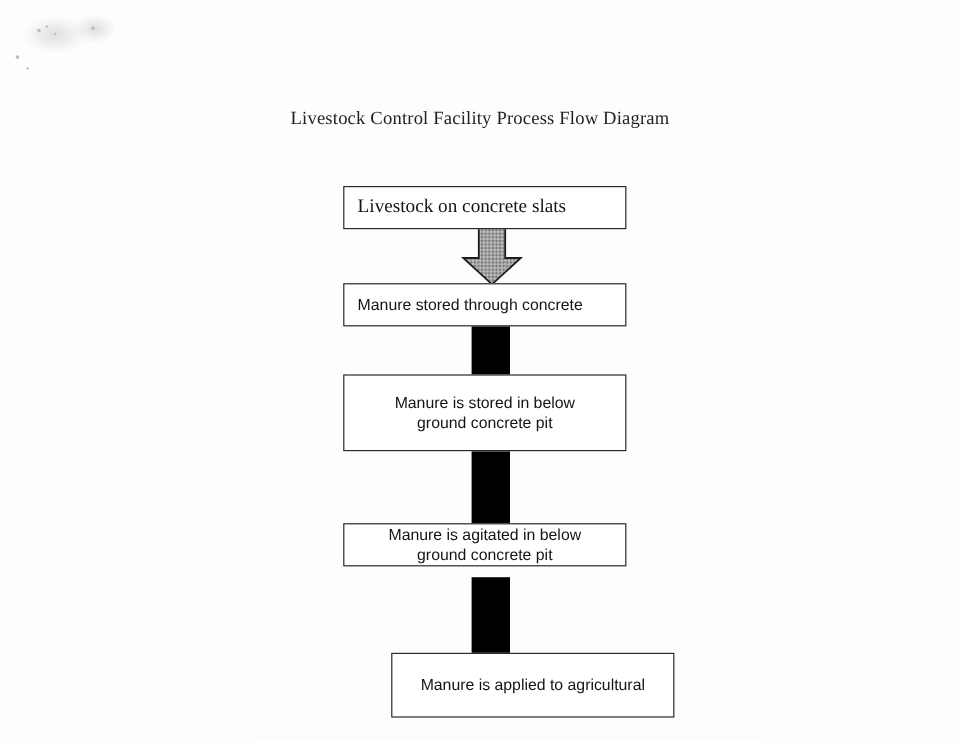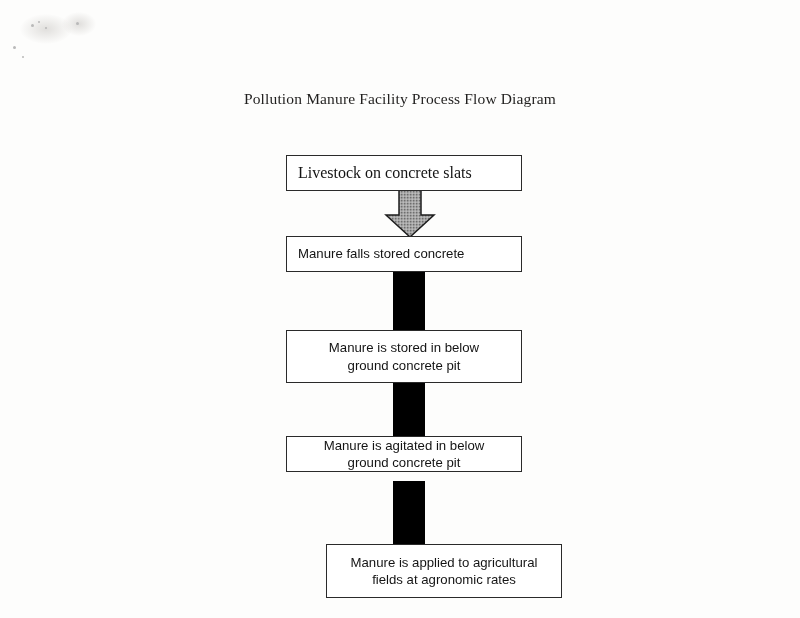--- a/index.html
+++ b/index.html
@@ -85,21 +85,21 @@
     text-align: left;
     padding-left: 11px;
   }
   .node.sans.center .label {
     text-align: center;
     padding: 0 10px;
   }
 
   #node-1 { top: 155px; height: 36px; }
   #node-2 { top: 236px; height: 36px; }
-  #node-3 { top: 330px; height: 53px; justify-content: flex-end; }
+  #node-3 { top: 312px; height: 64px; justify-content: flex-end; }
   #node-4 { top: 436px; height: 36px; }
   #node-5 { top: 544px; height: 54px; margin-left: 40px; }
 
   
   #arrow-1 {
     position: absolute;
     left: 383px;
     top: 188px;
     width: 54px;
     height: 50px;
@@ -128,41 +128,41 @@
       <div class="smudge" style="left: 20px; top: 14px; width: 52px; height: 30px;"></div>
       <div class="smudge" style="left: 62px; top: 12px; width: 34px; height: 24px;"></div>
       <div class="speck" style="left: 13px; top: 46px; width: 3.2px; height: 3.2px;"></div>
       <div class="speck" style="left: 31px; top: 24px; width: 3px; height: 3px;"></div>
       <div class="speck" style="left: 38px; top: 21px; width: 2.4px; height: 2.4px;"></div>
       <div class="speck" style="left: 45px; top: 27px; width: 2.2px; height: 2.2px;"></div>
       <div class="speck" style="left: 76px; top: 22px; width: 3px; height: 3px;"></div>
       <div class="speck" style="left: 22px; top: 56px; width: 2px; height: 2px;"></div>
     </div>
 
-  <div id="title">Pollution Manure Facility Process Flow Diagram</div>
+  <div id="title">Livestock Control Facility Process Flow Diagram</div>
 
   <div class="node serif" id="node-1">
     <span class="label">Livestock on concrete slats</span>
   </div>
 
   <div id="arrow-1">
     <svg viewBox="0 0 54 50" preserveAspectRatio="none" aria-hidden="true">
       <defs>
         <pattern id="hatch" width="3" height="3" patternUnits="userSpaceOnUse">
           <rect width="3" height="3" fill="#a6a6a6"></rect>
           <rect width="1.4" height="1.4" fill="#6e6e6e"></rect>
           <rect x="1.6" y="1.6" width="1.2" height="1.2" fill="#c9c9c9"></rect>
         </pattern>
       </defs>
       <polygon points="16,0 38,0 38,27 51,27 27,49 3,27 16,27" fill="url(#hatch)" stroke="#1d1d1d" stroke-width="1.5" stroke-linejoin="miter"></polygon>
     </svg>
   </div>
 
   <div class="node sans left" id="node-2">
-    <span class="label">Manure falls stored concrete</span>
+    <span class="label">Manure stored through concrete</span>
   </div>
 
   <div class="connector-block" id="connector-2"></div>
 
   <div class="node sans center" id="node-3">
     <span class="label">
       <span>Manure is stored in below</span><br>
       <span>ground concrete pit</span>
     </span>
   </div>
@@ -174,17 +174,16 @@
       <span>Manure is agitated in below</span><br>
       <span>ground concrete pit</span>
     </span>
   </div>
 
   <div class="connector-block" id="connector-4"></div>
 
   <div class="node sans center" id="node-5">
     <span class="label">
       <span>Manure is applied to agricultural</span><br>
-      <span>fields at agronomic rates</span>
     </span>
   </div>
 
 </div>
 
 </body></html>

